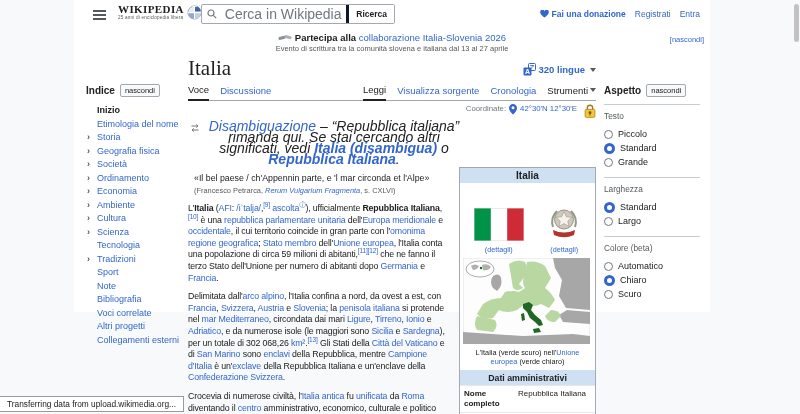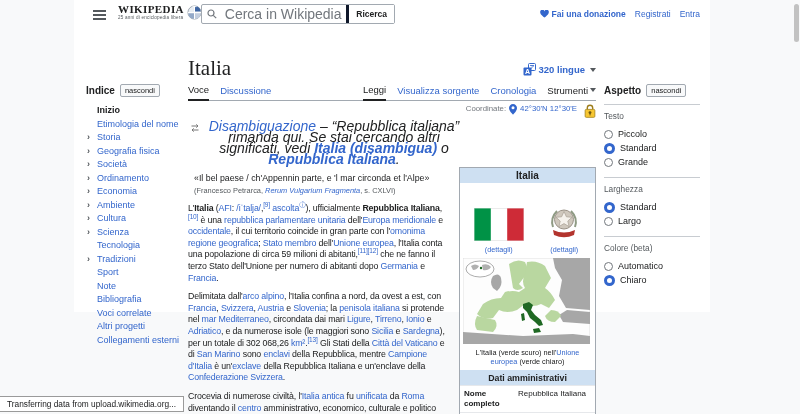--- a/index.html
+++ b/index.html
@@ -130,20 +130,31 @@
         <svg width="9" height="8" viewBox="0 0 9 8">
           <path d="M4.5 7.5 C1 5 0.2 3.4 0.2 2.2 A2.1 2.1 0 0 1 4.5 1.6 A2.1 2.1 0 0 1 8.8 2.2 C8.8 3.4 8 5 4.5 7.5 Z" fill="#36c"></path>
         </svg>
         <span>Fai una donazione</span>
       </span>
       <span class="hl">Registrati</span>
       <span class="hl">Entra</span>
     </div>
   </div>
 
+  <div class="banner">
+    <div class="banner-line1">
+      <svg class="hands" width="14" height="9" viewBox="0 0 14 9">
+        <rect x="0.5" y="3.4" width="7" height="3" rx="1" fill="#8a9097" transform="rotate(-14 4 5)"></rect>
+        <rect x="6.5" y="2.6" width="7" height="3" rx="1" fill="#aab1b8" transform="rotate(14 10 4)"></rect>
+      </svg><span>Partecipa alla</span>
+      <span class="lnk">collaborazione Italia-Slovenia 2026</span>
+    </div>
+    <div class="banner-line2">Evento di scrittura tra la comunità slovena e italiana dal 13 al 27 aprile</div>
+    <span class="banner-hide">[nascondi]</span>
+  </div>
 
   <div class="main">
 
     <div class="toc">
       <div class="toc-h">
         <span class="toc-title">Indice</span>
         <span class="pill">nascondi</span>
       </div>
       <div class="toc-items">
         <div class="toc-item active">Inizio</div>
@@ -327,20 +338,24 @@
       <div class="asp-sec">
         <div class="asp-label">Colore (beta)</div>
         <div class="opt">
             <span class="radio"></span>
             <span>Automatico</span>
           </div>
         <div class="opt">
             <span class="radio sel"></span>
             <span>Chiaro</span>
           </div>
+        <div class="opt">
+            <span class="radio"></span>
+            <span>Scuro</span>
+          </div>
       </div>
     </div>
 
   </div>
 </div>
 
 <div class="status">Transferring data from upload.wikimedia.org...</div>
 <div class="scrollthumb"></div>
 
 </body></html>

